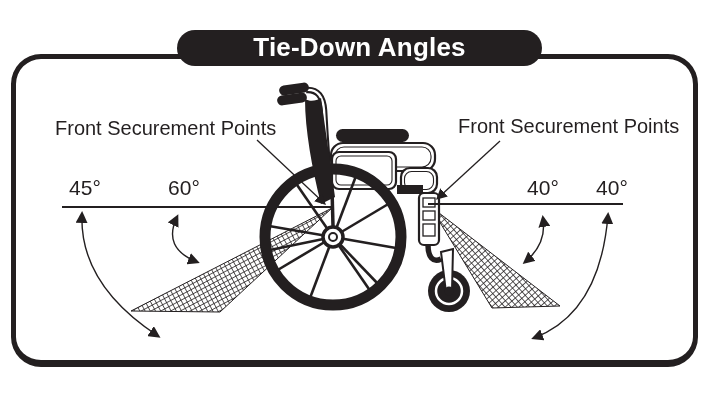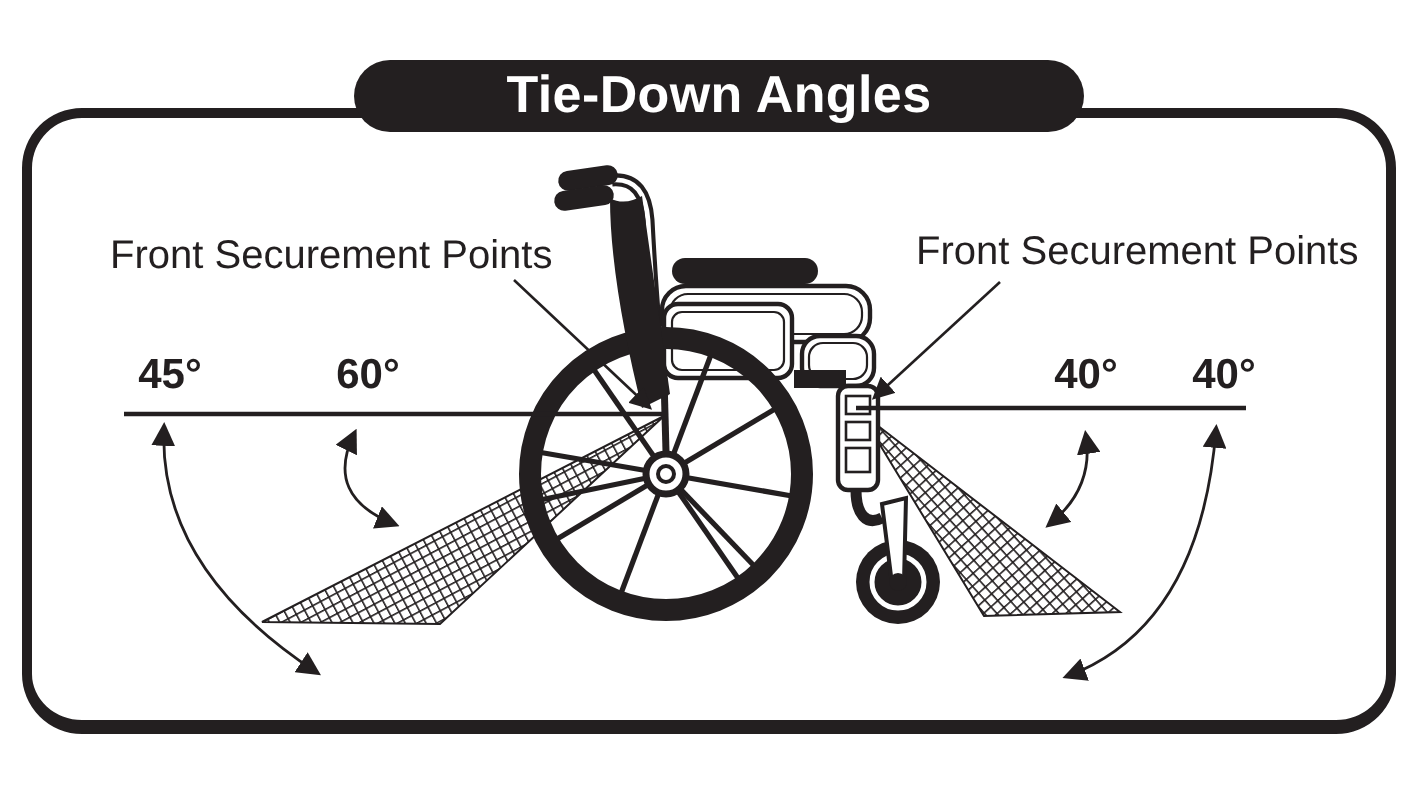--- a/index.html
+++ b/index.html
@@ -21,21 +21,21 @@
     color:#fff;font-size:26px;font-weight:bold;letter-spacing:.2px;line-height:1;
     padding-bottom:2px;
   }
   .drawing{position:absolute;left:0;top:0;z-index:2;}
   .label{
     position:absolute;font-size:20px;line-height:1.1;white-space:nowrap;z-index:4;
   }
   .rear-label{left:55px;top:117px;}
   .front-label{left:458px;top:115px;}
   .deg{
-    position:absolute;font-size:21px;font-weight:bold;width:46px;text-align:center;
+    position:absolute;font-size:21px;font-weight:normal;width:46px;text-align:center;
     line-height:1;z-index:4;
   }
   .deg-45{left:62px;top:177px;}
   .deg-30{left:161px;top:177px;}
   .deg-40{left:520px;top:177px;}
   .deg-60{left:589px;top:177px;}
 </style>
 </head>
 <body>
 

